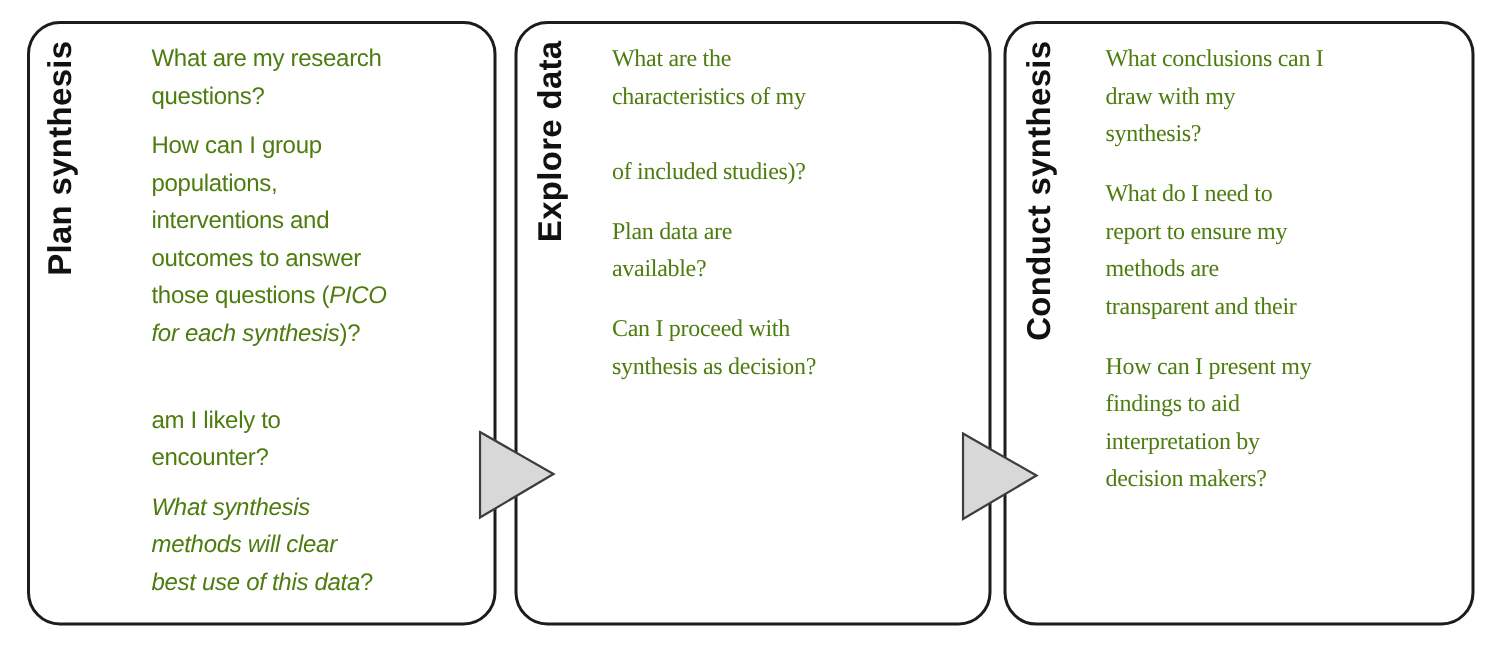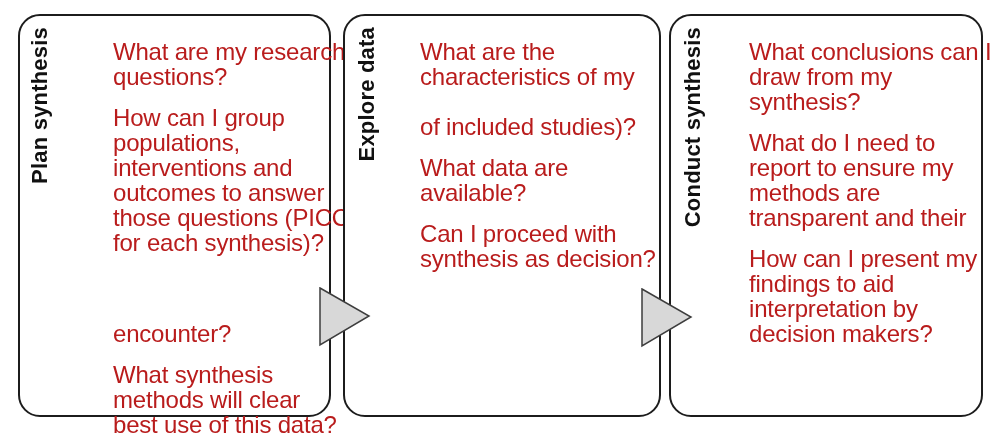--- a/index.html
+++ b/index.html
@@ -45,68 +45,68 @@
 
   .questions {
     position: absolute;
     top: 7px;
   }
   .box-0 .questions { left: 77px; }
   .box-1 .questions { left: 59px; }
   .box-2 .questions { left: 62px; }
 
   .questions p {
-    margin: 16px;
-    font-size: 24px;
+    margin: 4px;
+    font-size: 16px;
     line-height: 25px;
-    color: #b91c1c;
+    color: #4d7c0f;
     letter-spacing: -0.2px;
     white-space: nowrap;
   }
   .box-0 .questions p { margin-bottom: 8px; }
   .box-1 .questions p,
-  .box-2 .questions p { margin-bottom: 15px; }
+  .box-2 .questions p { margin-bottom: 15px; font-family: Liberation Serif, serif; }
 
-  .it { }
+  .it { font-style: italic; }
 
   .flow-arrow {
     position: absolute;
     z-index: 5;
   }
   .arrow-0 { left: 319px; top: 287px; }
   .arrow-1 { left: 641px; top: 288px; }
 </style>
 </head>
 <body>
 
 <div class="diagram">
 
   <section class="stage-box box-0">
     <h2 class="vlabel">Plan synthesis</h2>
     <div class="questions">
         <p><span>What are my research</span><br><span>questions?</span></p>
         <p><span>How can I group</span><br><span>populations,</span><br><span>interventions and</span><br><span>outcomes to answer</span><br><span>those questions (</span><span class="it">PICO</span><br><span class="it">for each synthesis</span><span>)?</span></p>
-        <p><br><br><span>encounter?</span></p>
+        <p><br><span>am I likely to</span><br><span>encounter?</span></p>
         <p><span class="it">What synthesis</span><br><span class="it">methods will clear</span><br><span class="it">best use of this data</span><span>?</span></p>
       </div>
   </section>
 
   <section class="stage-box box-1">
     <h2 class="vlabel">Explore data</h2>
     <div class="questions">
         <p><span>What are the</span><br><span>characteristics of my</span><br><br><span>of included studies)?</span></p>
-        <p><span>What data are</span><br><span>available?</span></p>
+        <p><span>Plan data are</span><br><span>available?</span></p>
         <p><span>Can I proceed with</span><br><span>synthesis as decision?</span></p>
       </div>
   </section>
 
   <section class="stage-box box-2">
     <h2 class="vlabel">Conduct synthesis</h2>
     <div class="questions">
-        <p><span>What conclusions can I</span><br><span>draw from my</span><br><span>synthesis?</span></p>
+        <p><span>What conclusions can I</span><br><span>draw with my</span><br><span>synthesis?</span></p>
         <p><span>What do I need to</span><br><span>report to ensure my</span><br><span>methods are</span><br><span>transparent and their</span><br></p>
         <p><span>How can I present my</span><br><span>findings to aid</span><br><span>interpretation by</span><br><span>decision makers?</span></p>
       </div>
   </section>
 
   <svg class="flow-arrow arrow-0" width="52" height="60" viewBox="0 0 52 60">
     <polygon points="1,1 50,29 1,58" stroke-width="1.5" fill="#d8d8d8" stroke="#3d3d3d"></polygon>
   </svg>
 
   <svg class="flow-arrow arrow-1" width="52" height="60" viewBox="0 0 52 60">

